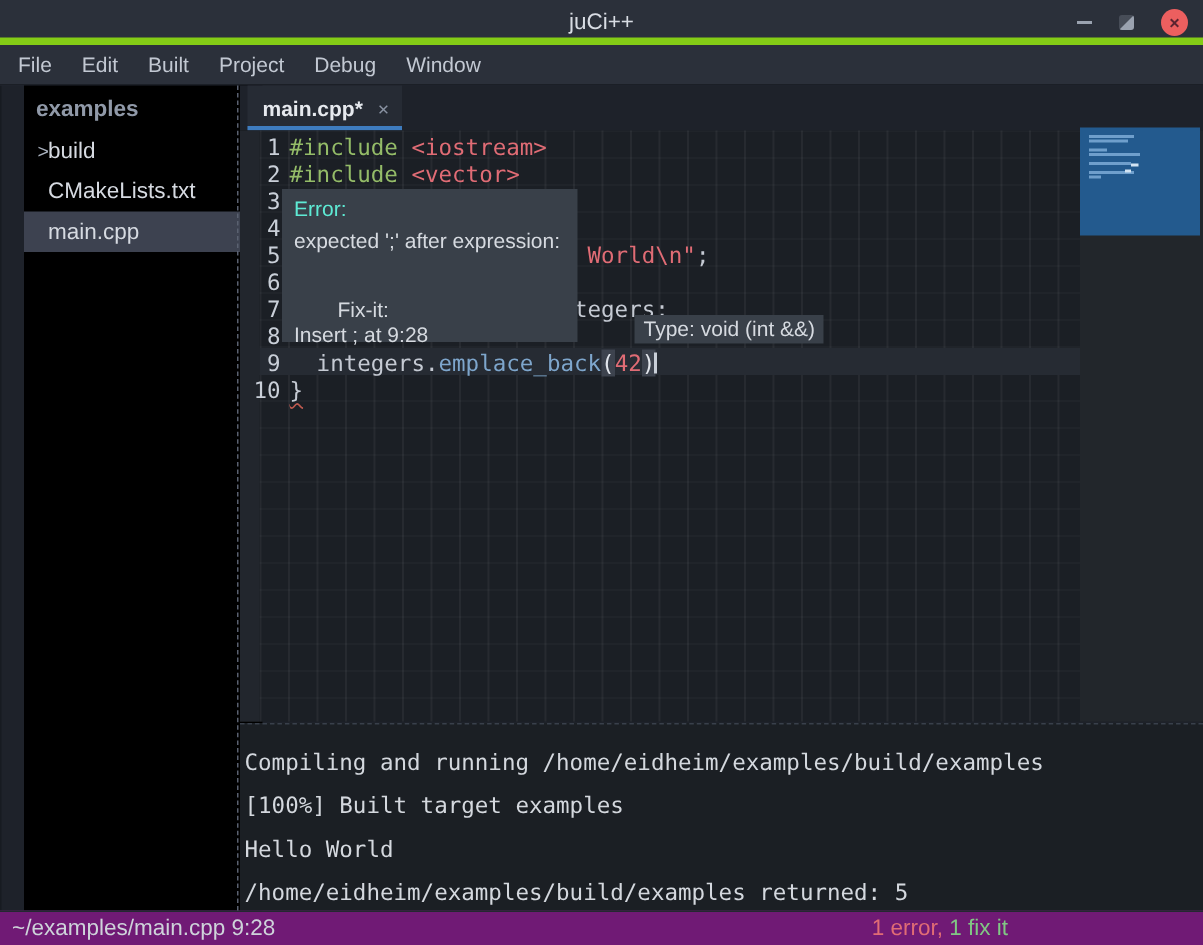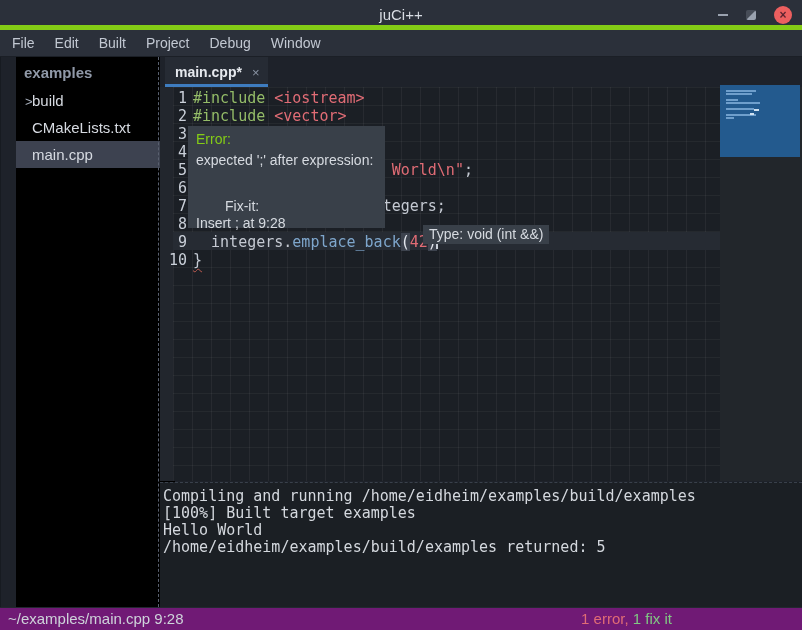--- a/index.html
+++ b/index.html
@@ -66,31 +66,31 @@
     vertical-align:-2px; margin-left:-1px; }
   
   .minimap-col{ position:absolute; left:560px; top:0; width:82px; height:100%; background:#22262b; }
   .minimap-view{ position:absolute; left:560px; top:-2px; width:80px; height:72px; background:#235a8e; z-index:4; }
   .mm-mark{ position:absolute; height:2px; background:#6f9fcc; }
   .mm-mark.bright{ background:#d2e3f2; }
   
   .tooltip{ position:absolute; background:#394049; color:#d6dae0;
     font-family:"Liberation Sans",sans-serif; font-size:14px; z-index:5; }
   .tt-error{ left:28px; top:39px; width:197px; height:102px; padding:4px 8px; }
-  .tt-error .tt-title{ color:#84cc16; line-height:19px; }
+  .tt-error .tt-title{ color:#5eead4; line-height:19px; }
   .tt-error .tt-msg{ line-height:22px; }
   .tt-error .tt-fixit-title{ margin-top:27px; line-height:17px;margin-left:29px; }
   .tt-error .tt-fixit{ line-height:17px; }
-  .tt-type{ left:263px; top:138px; height:19px; line-height:18px; padding:0 6px; }
+  .tt-type{ left:263px; top:123px; height:19px; line-height:18px; padding:0 6px; }
   
   .terminal{ position:absolute; left:160px; top:482px; width:642px; height:125px;
     background:#1b1f24; border-top:1px dashed #39404b;
     font-family:"DejaVu Sans Mono","Liberation Mono",monospace; font-size:15px;
     color:#d4d8de; padding:5px 0 0 3px; }
-  .term-line{ line-height:17px; white-space:pre; }
+  .term-line{ line-height:17px; white-space:pre;margin-top:12px; }
   
   .statusbar{ position:absolute; left:0; top:607px; width:802px; height:23px;
     background:#701a75; border-top:1px solid #232830; font-size:15px; line-height:22px; }
   .status-left{ position:absolute; left:8px; color:#ced3da; }
   .status-right{ position:absolute; right:130px; white-space:pre; }
   .status-errors{ color:#e06c75; }
   .status-fixits{ color:#81c784; }
 </style>
 </head>
 <body>

